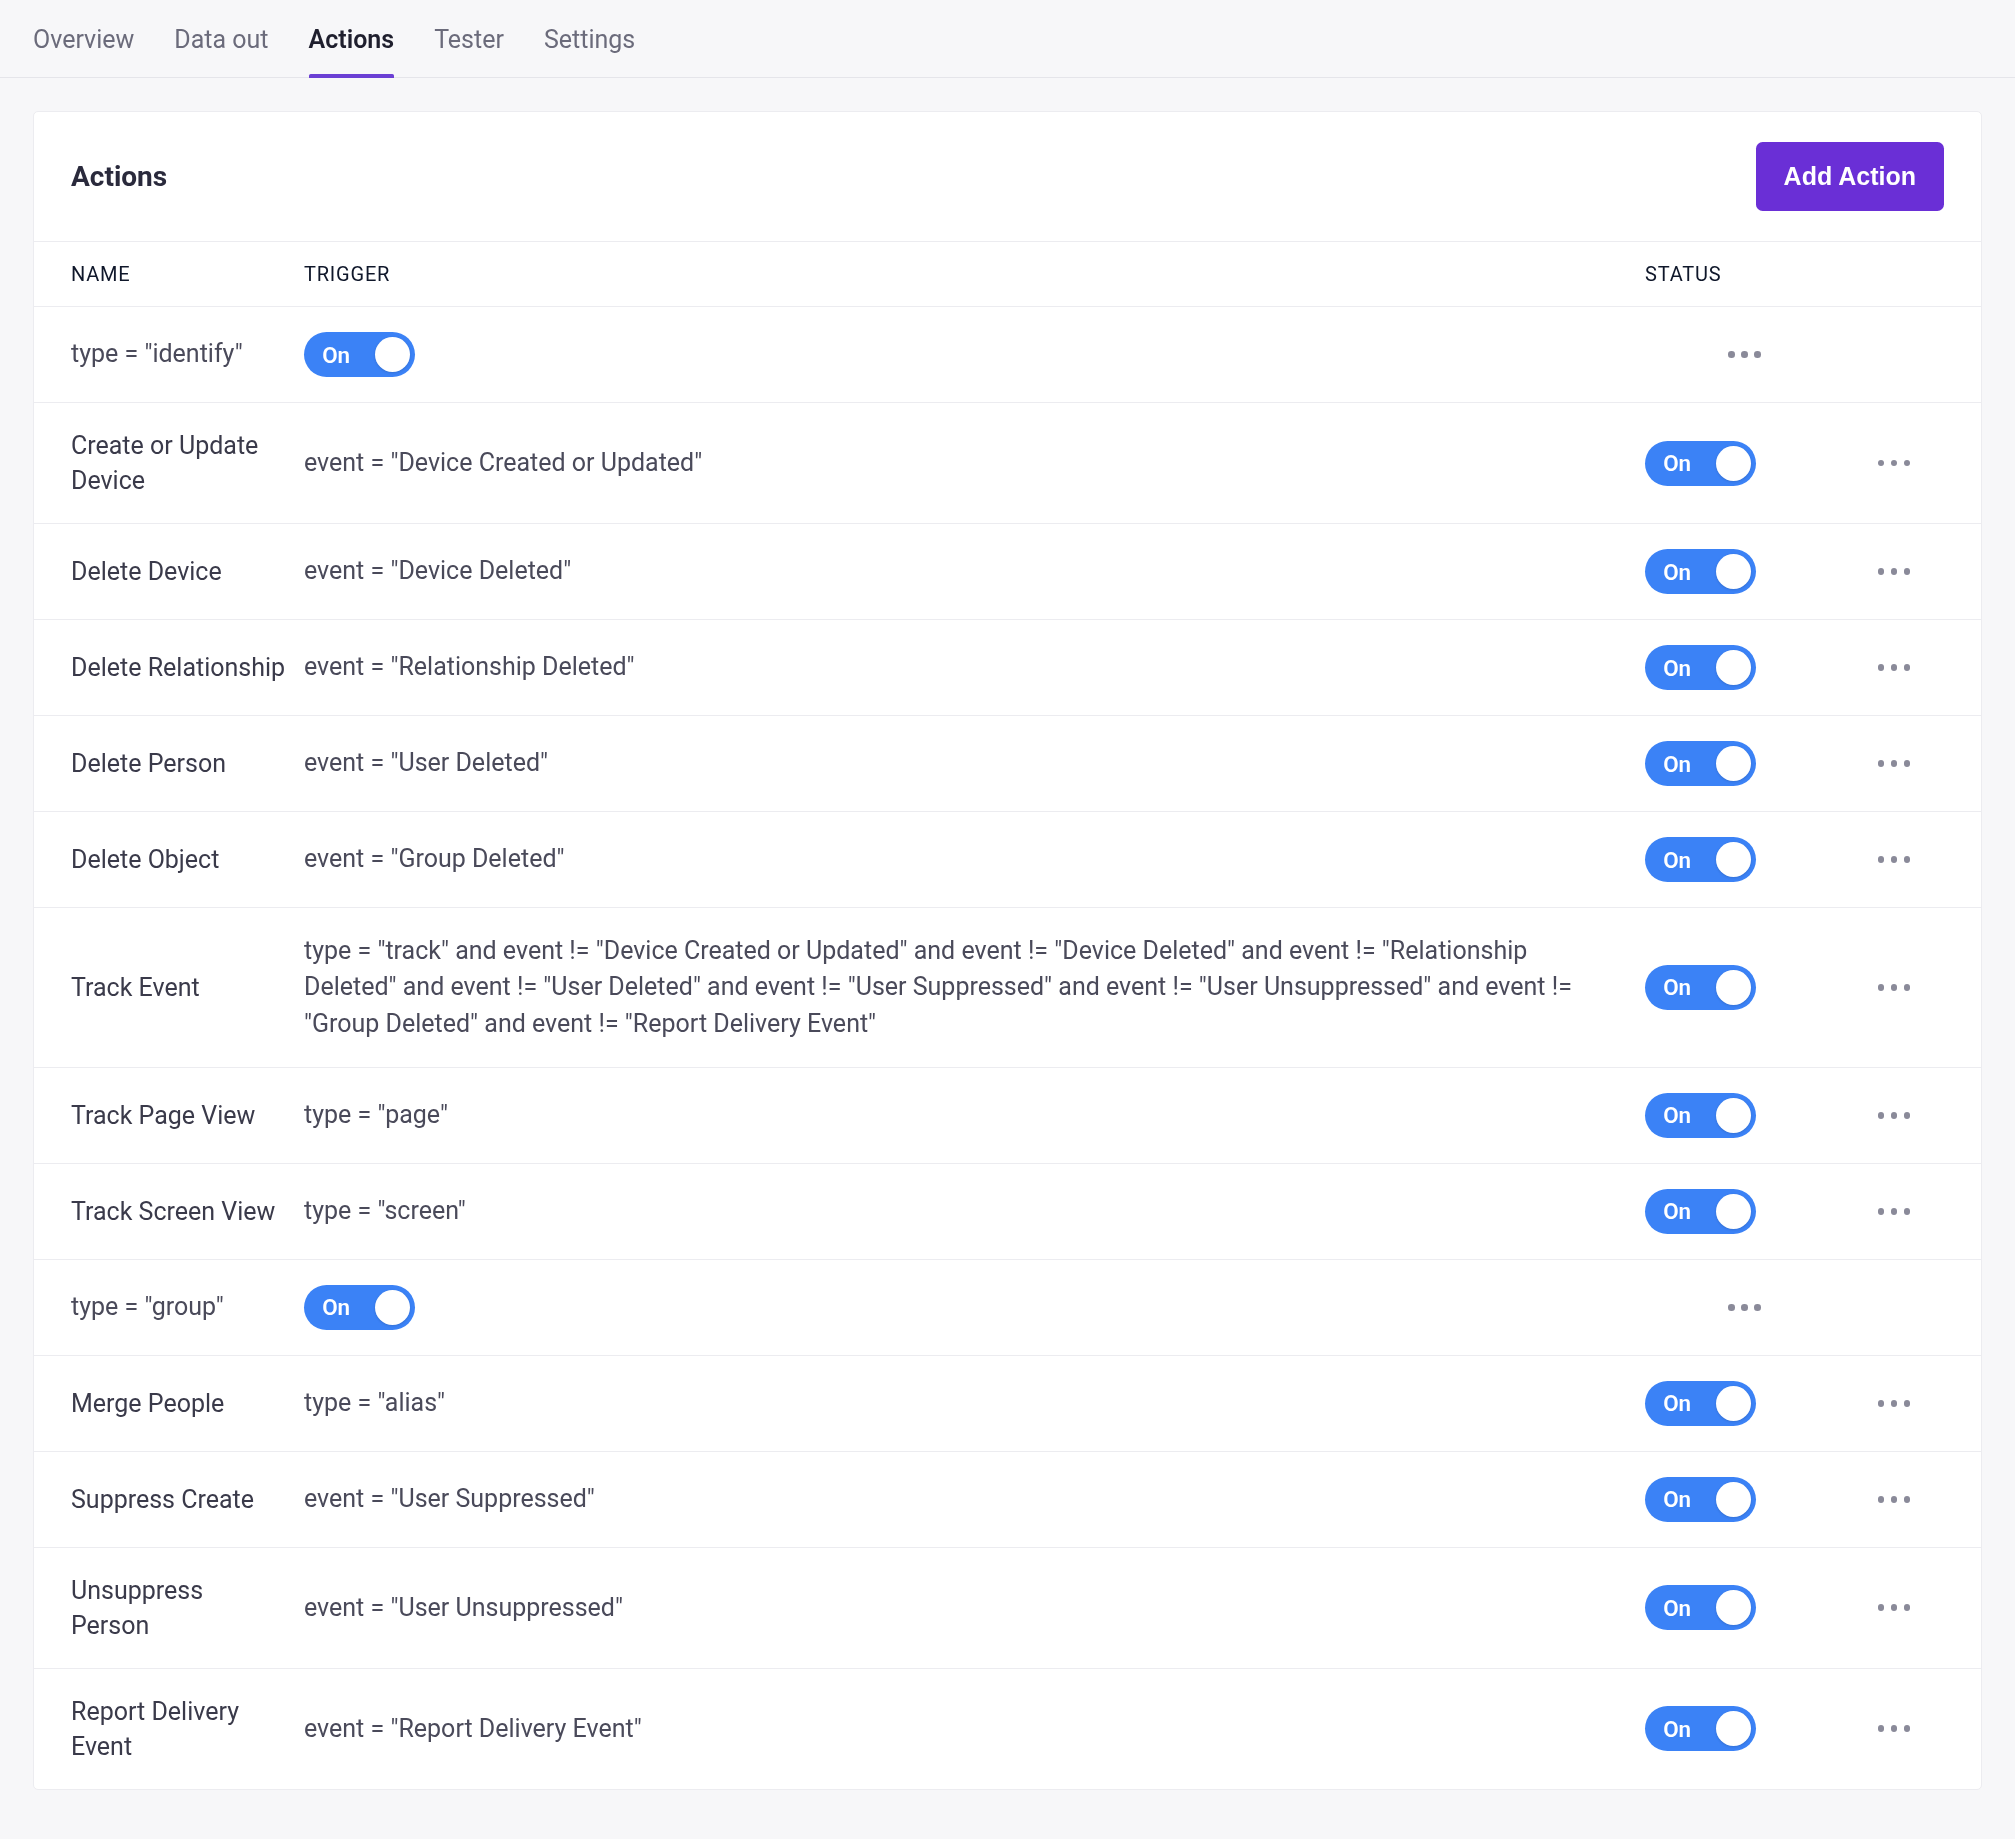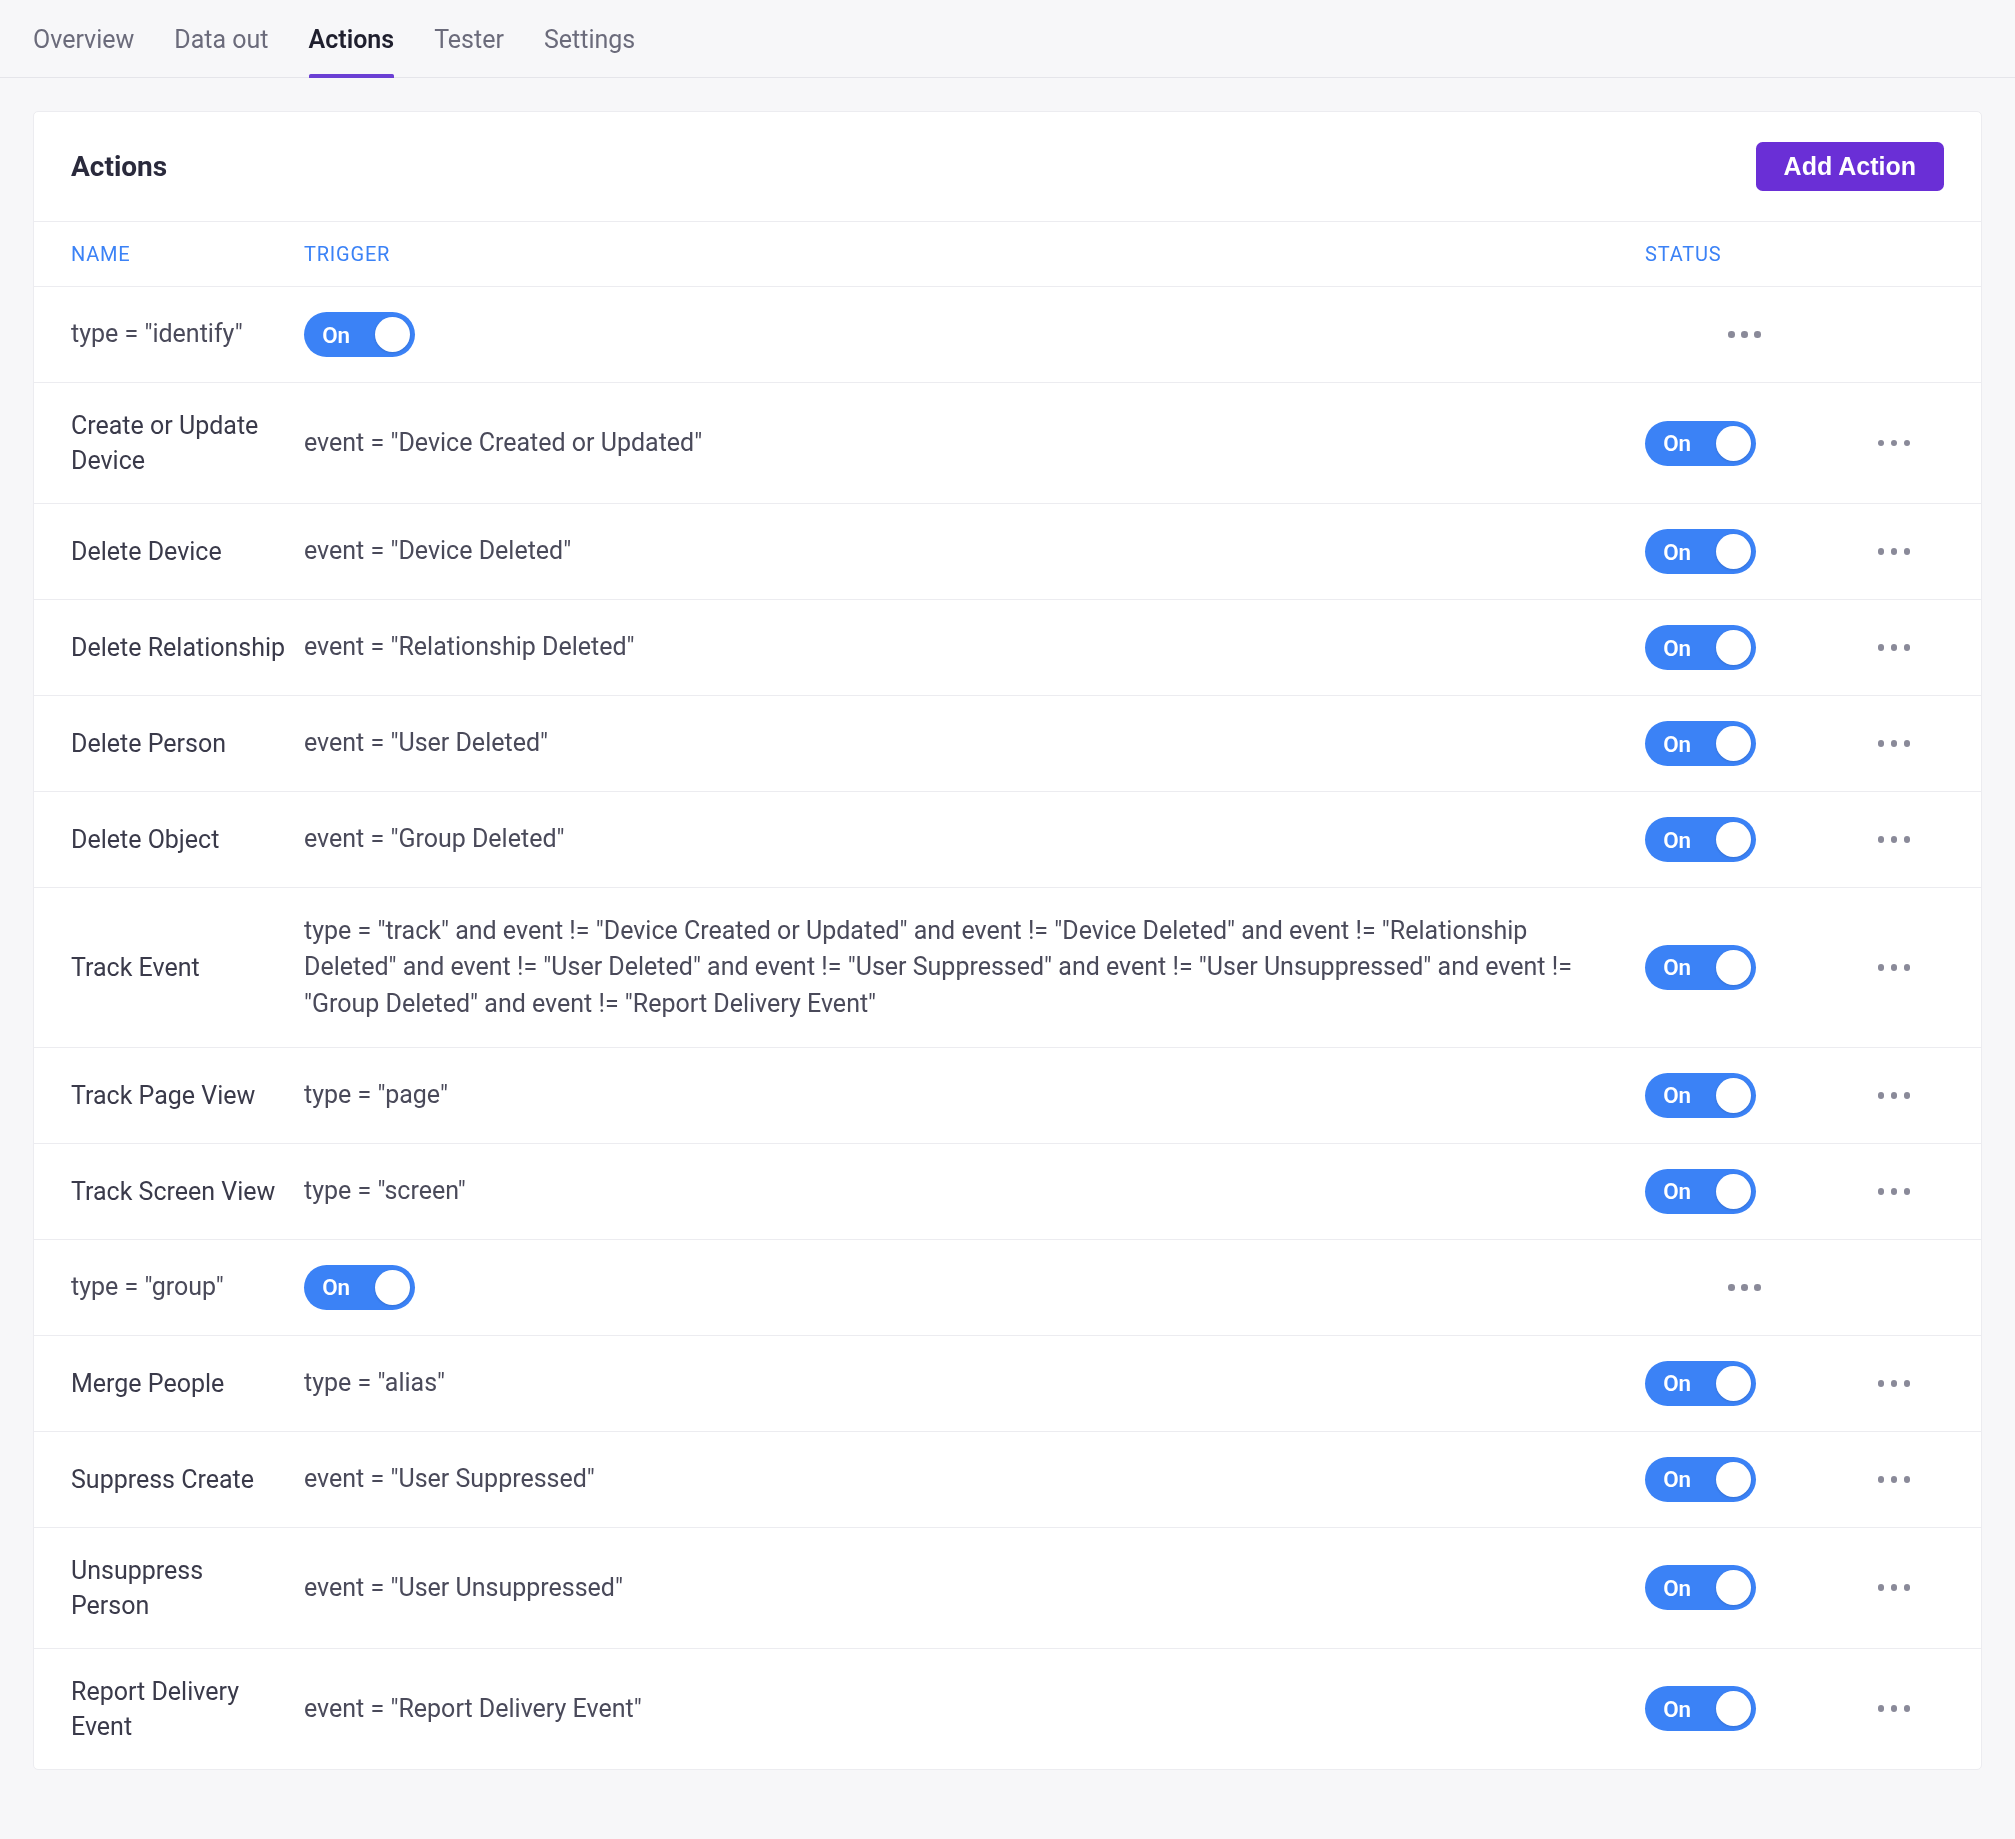--- a/index.html
+++ b/index.html
@@ -53,32 +53,32 @@
   .card-title {
     font-size: 28px;
     font-weight: 700;
     color: #2a2a3c;
   }
   .btn-primary {
     background: #6a2fd6;
     color: #fff;
     font-weight: 600;
     font-size: 25px;
-    padding: 10px 28px;
+    padding: 20px 28px;
     border: none;
     border-radius: 6.6px;
     cursor: pointer;
   }
   .col-headers {
     display: grid;
     grid-template-columns: 233px 1fr 199px 100px;
     padding: 20px 37px;
     border-top: 0.8px solid #ececf0;
     border-bottom: 0.8px solid #ececf0;
-    color: #3b82f6;
+    color: #0f172a;
     font-size: 20px;
     letter-spacing: 0.8px;
   }
   .row {
     display: grid;
     grid-template-columns: 233px 1fr 199px 100px;
     align-items: center;
     padding: 25px 37px;
     border-bottom: 0.8px solid #ececf0;
   }

